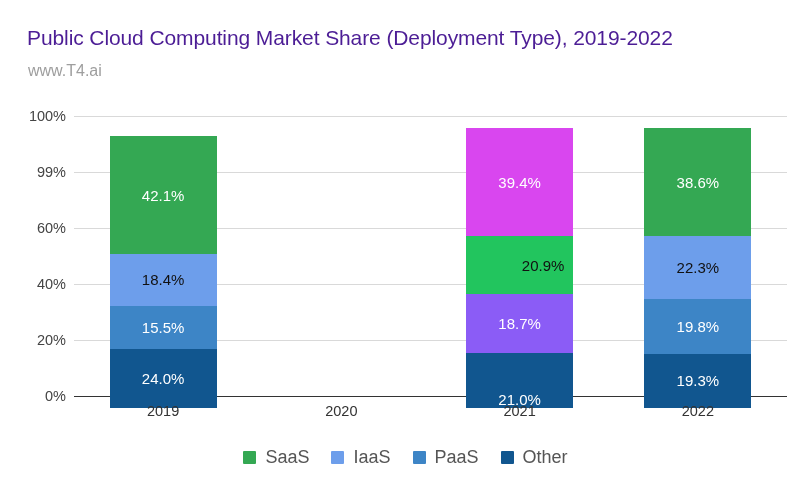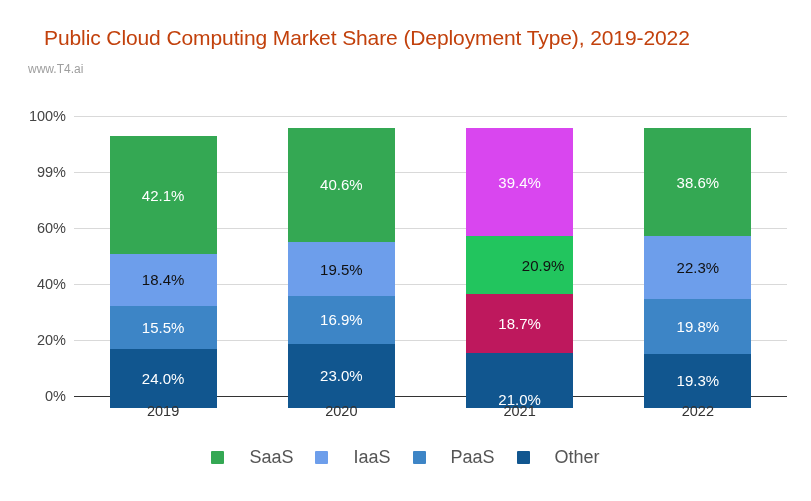--- a/index.html
+++ b/index.html
@@ -14,32 +14,32 @@
     overflow: hidden;
   }
   .chart-root {
     position: relative;
     width: 811px;
     height: 501px;
     box-sizing: border-box;
   }
   .chart-title {
     position: absolute;
-    left: 44px;
+    left: 27px;
     top: 26px;
     font-size: 21px;
-    color: #c2410c;
+    color: #4c1d95;
     white-space: nowrap;
     letter-spacing: -0.1px;
   }
   .chart-subtitle {
     position: absolute;
     left: 28px;
     top: 62px;
-    font-size: 12px;
+    font-size: 16px;
     color: #9e9e9e;
     white-space: nowrap;
   }
 
   
   .plot {
     position: absolute;
     left: 74px;
     top: 116px;
     width: 713px;
@@ -140,21 +140,21 @@
     display: flex;
     flex-direction: row;
     align-items: center;
     justify-content: center;
     gap: 22px;
   }
   .legend-item {
     display: flex;
     flex-direction: row;
     align-items: center;
-    gap: 25px;
+    gap: 9px;
   }
   .legend-swatch {
     width: 13px;
     height: 13px;
     flex: 0 0 auto;
     border-radius: 1px;
   }
   .legend-label {
     font-size: 18px;
     color: #555555;
@@ -198,45 +198,29 @@
               <span class="segment-label">18.4%</span>
             </div>
             <div class="segment" style="height: 43.4px; background: rgb(61, 133, 198); text-align: right;">
               <span class="segment-label">15.5%</span>
             </div>
             <div class="segment" style="height: 59px; background: rgb(17, 86, 143);">
               <span class="segment-label">24.0%</span>
             </div>
           </div>
         </div>
-        <div class="bar-group" style="left: 213.875px; width: 107px;">
-          <div class="bar-stack">
-            <div class="segment" style="height: 113.68px; background: rgb(52, 168, 83);">
-              <span class="segment-label">40.6%</span>
-            </div>
-            <div class="segment dark-text" style="height: 54.6px; background: rgb(109, 158, 235);">
-              <span class="segment-label">19.5%</span>
-            </div>
-            <div class="segment" style="height: 47.32px; background: rgb(61, 133, 198);">
-              <span class="segment-label">16.9%</span>
-            </div>
-            <div class="segment" style="height: 64.4px; background: rgb(17, 86, 143);">
-              <span class="segment-label">23.0%</span>
-            </div>
-          </div>
-        </div>
         <div class="bar-group" style="left: 392.125px; width: 107px;">
           <div class="bar-stack">
             <div class="segment" style="height: 110.32px; background: #d946ef;">
               <span class="segment-label">39.4%</span>
             </div>
             <div class="segment dark-text" style="height: 58.52px; background: #22c55e; padding-left: 47px;">
               <span class="segment-label">20.9%</span>
             </div>
-            <div class="segment" style="height: 60px; background: #be185d;">
+            <div class="segment" style="height: 60px; background: #8b5cf6;">
               <span class="segment-label">18.7%</span>
             </div>
             <div class="segment" style="height: 56px; background: rgb(17, 86, 143); align-items: flex-end;">
               <span class="segment-label">21.0%</span>
             </div>
           </div>
         </div>
         <div class="bar-group" style="left: 570.375px; width: 107px;">
           <div class="bar-stack">
             <div class="segment" style="height: 108.08px; background: rgb(52, 168, 83);">

